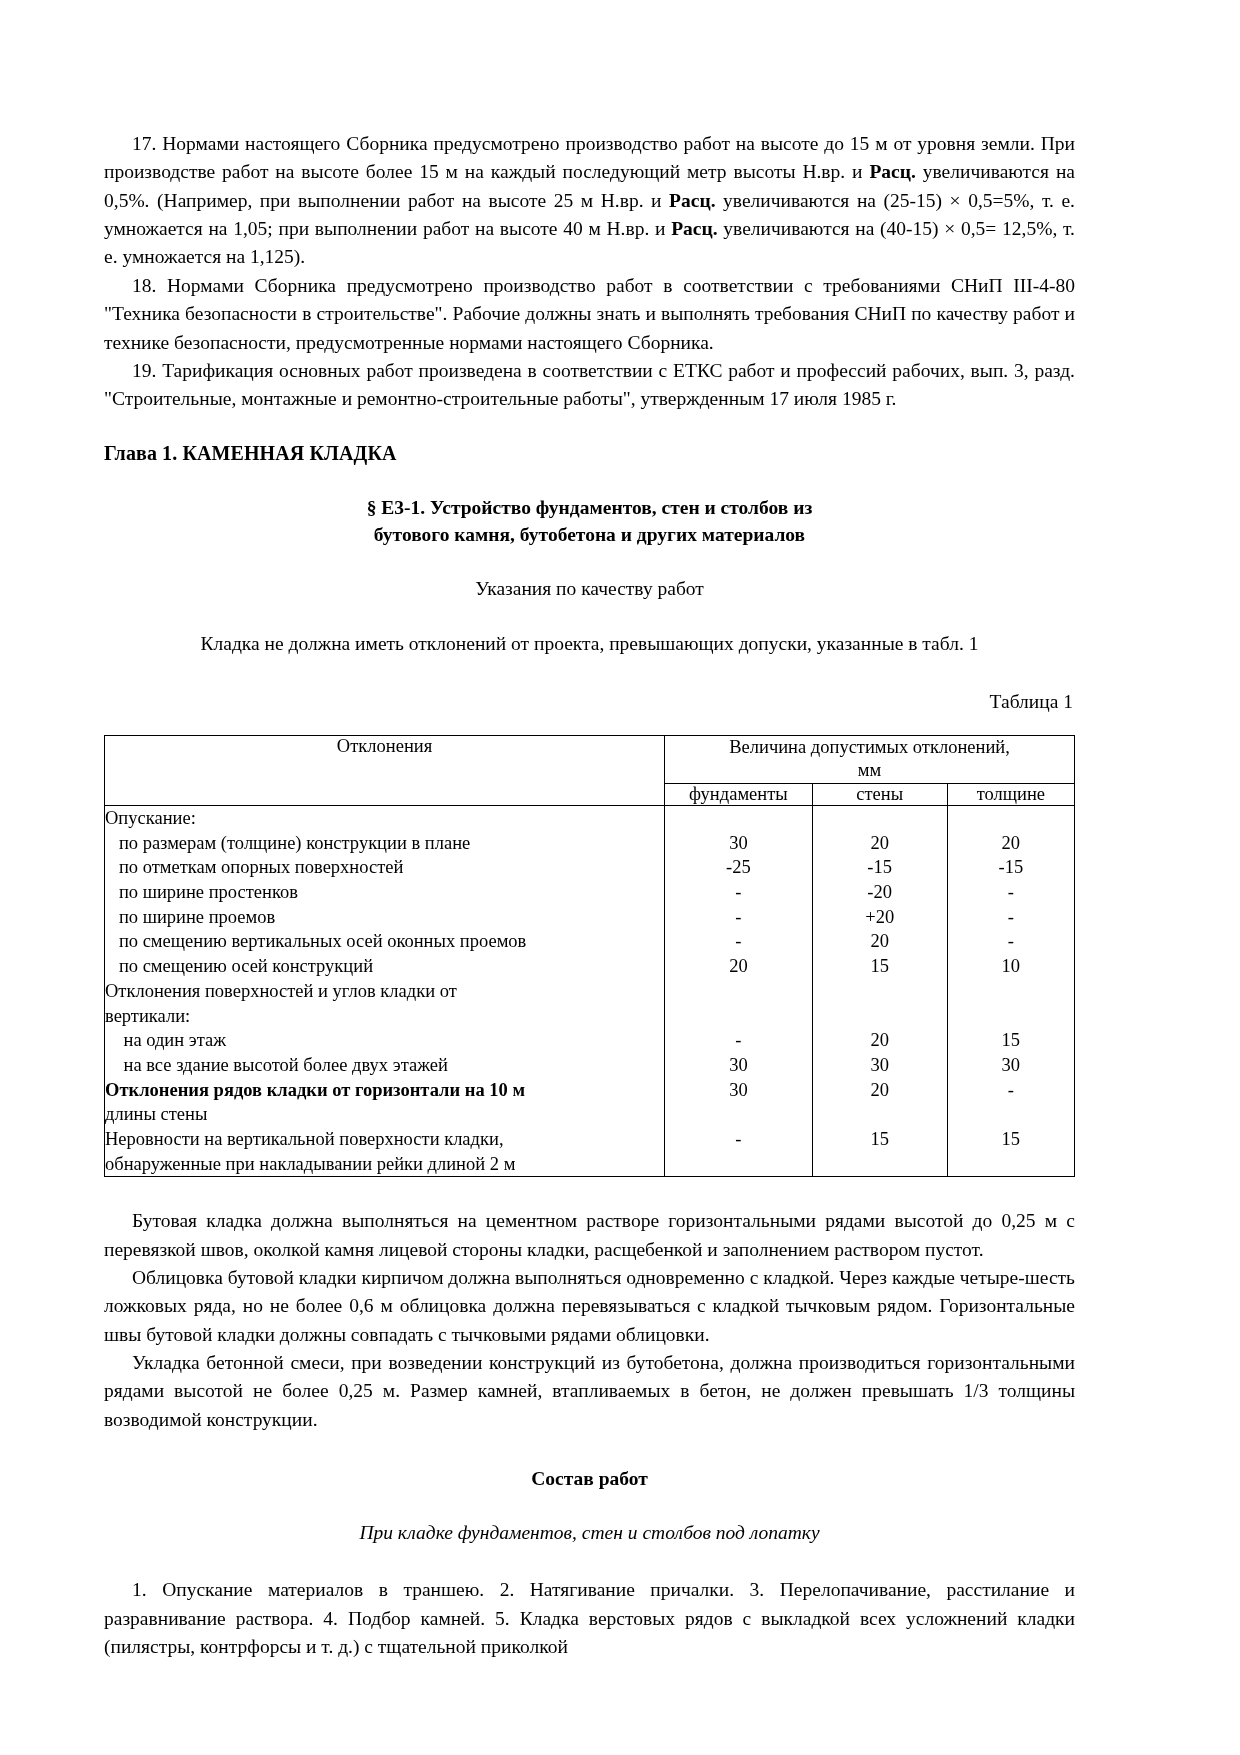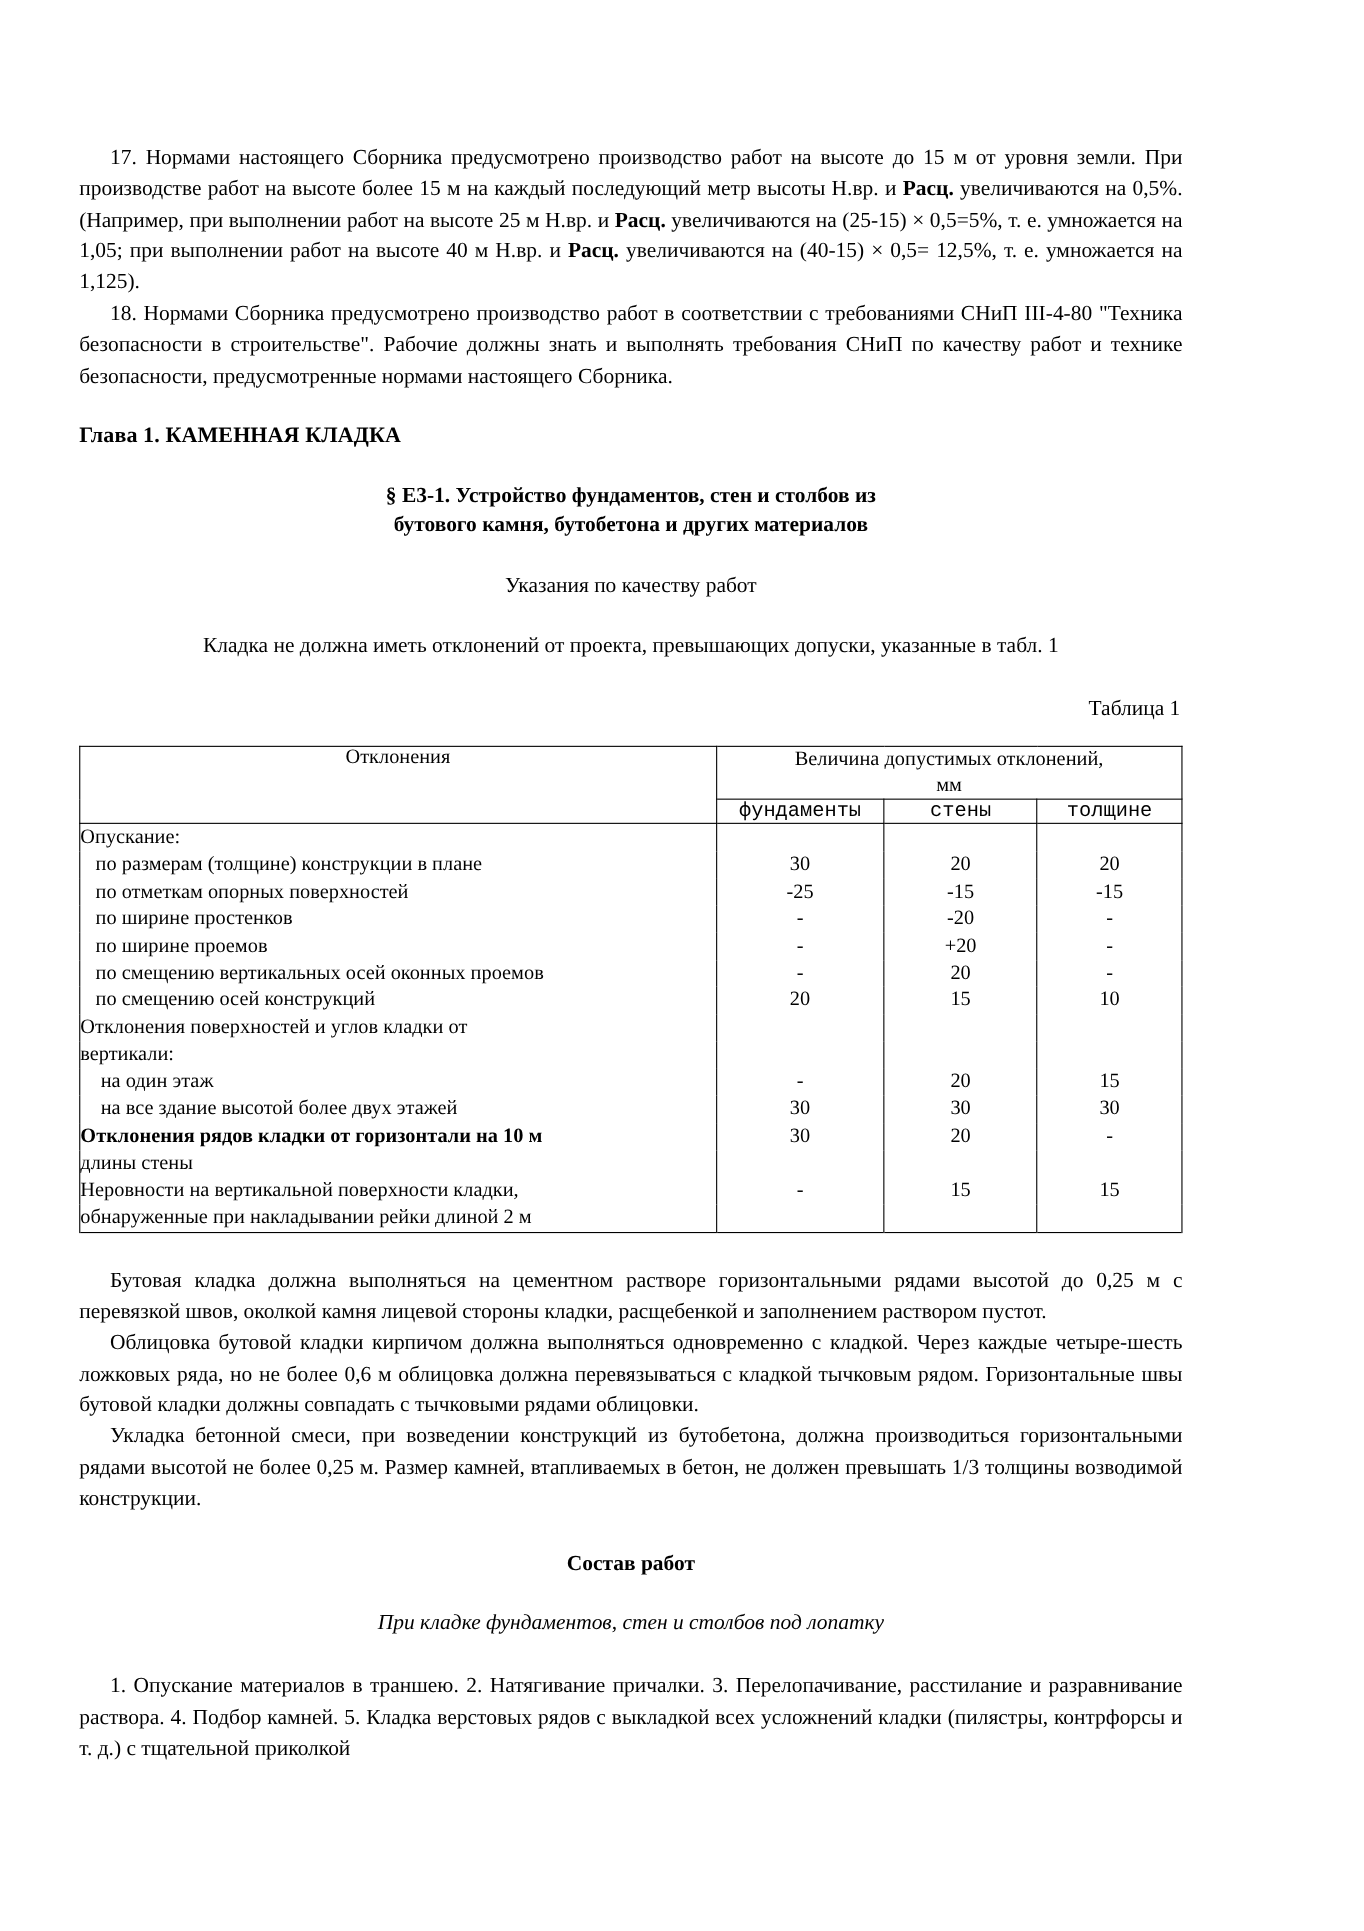--- a/index.html
+++ b/index.html
@@ -12,21 +12,21 @@
     height: 1755px;
     font-family: "Liberation Serif", "DejaVu Serif", serif;
     color: #000000;
     -webkit-font-smoothing: antialiased;
   }
   .page {
     position: relative;
     width: 1240px;
     height: 1243px;
     box-sizing: border-box;
-    padding: 130px 165px 0 72px;
+    padding: 130px 165px 0 104px;
   }
   p.body-par {
     margin: 0;
     font-size: 19.5px;
     line-height: 1.455;
     text-align: justify;
     text-indent: 28px;
     hyphens: none;
   }
 
@@ -92,21 +92,20 @@
   }
   th.h-val {
     text-align: center;
     padding: 6px 4px 4px 4px;
     line-height: 1.28;
     border-bottom: 1.4px solid #000;
   }
   th.h-sub {
     text-align: center;
     padding: 3px 2px 4px 2px;
-    font-family: Liberation Mono, monospace;
   }
   td.lbl {
     text-align: left;
     padding: 0 4px 0 4px;
     line-height: 1.335;
     white-space: pre;
   }
   td.num {
     text-align: center;
     line-height: 1.335;
@@ -141,20 +140,21 @@
 </style>
 </head>
 <body>
 
 <div class="page">
 
   <p class="body-par"><span>17. Нормами настоящего Сборника предусмотрено производство работ на высоте до 15 м от уровня земли. При производстве работ на высоте более 15 м на каждый последующий метр высоты Н.вр. и </span><b class="inline">Расц.</b><span> увеличиваются на 0,5%. (Например, при выполнении работ на высоте 25 м Н.вр. и </span><b class="inline">Расц.</b><span> увеличиваются на (25-15) × 0,5=5%, т. е. умножается на 1,05; при выполнении работ на высоте 40 м Н.вр. и </span><b class="inline">Расц.</b><span> увеличиваются на (40-15) × 0,5= 12,5%, т. е. умножается на 1,125).</span></p>
 
   <p class="body-par">18. Нормами Сборника предусмотрено производство работ в соответствии с требованиями СНиП III-4-80 "Техника безопасности в строительстве". Рабочие должны знать и выполнять требования СНиП по качеству работ и технике безопасности, предусмотренные нормами настоящего Сборника.</p>
 
+  <p class="body-par">19. Тарификация основных работ произведена в соответствии с ЕТКС работ и профессий рабочих, вып. 3, разд. "Строительные, монтажные и ремонтно-строительные работы", утвержденным 17 июля 1985 г.</p>
 
   <div class="chapter-wrap">
     <h1 class="chapter">Глава 1. КАМЕННАЯ КЛАДКА</h1>
   </div>
 
   <div class="section-wrap">
     <h2 class="section">§ Е3-1. Устройство фундаментов, стен и столбов из</h2>
     <h2 class="section">бутового камня, бутобетона и других материалов</h2>
   </div>
 

